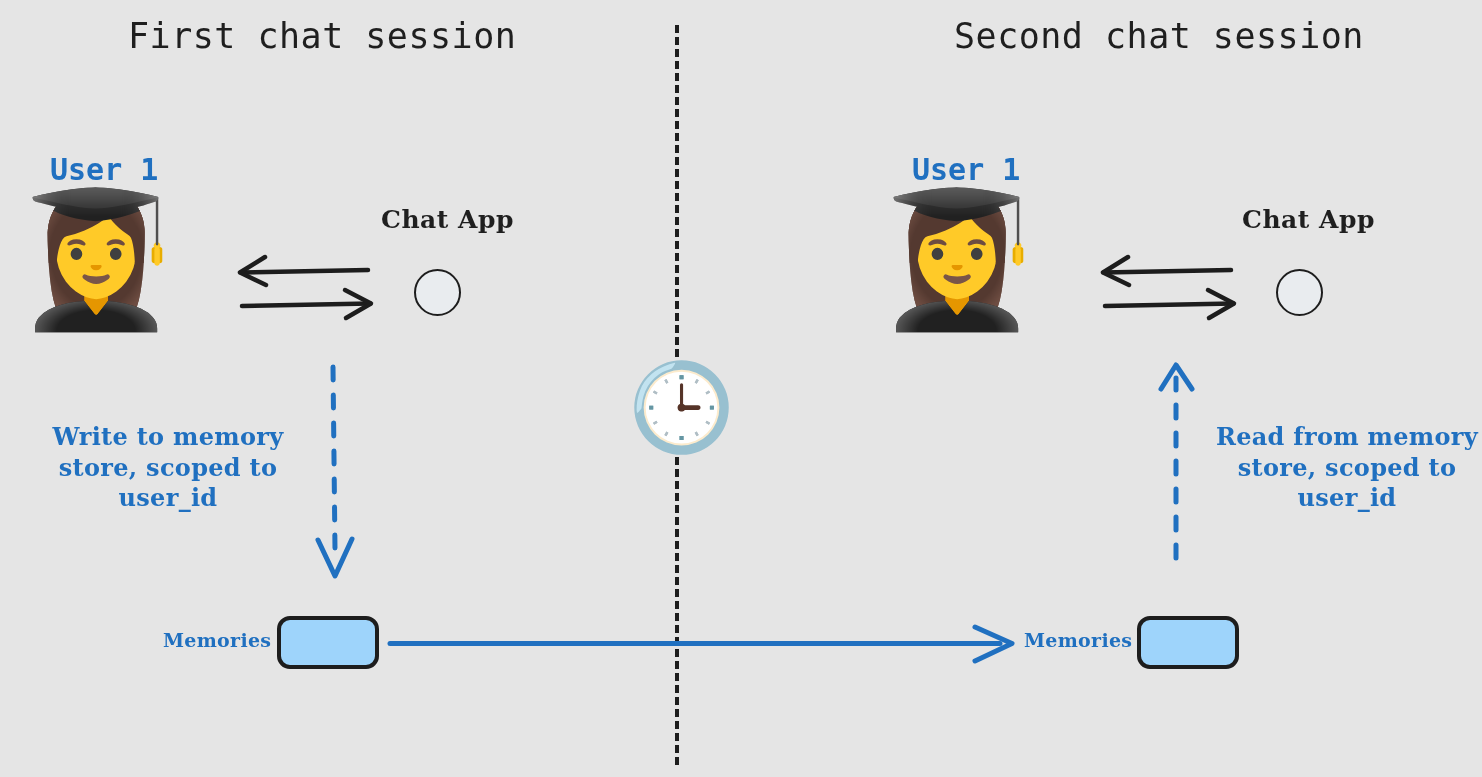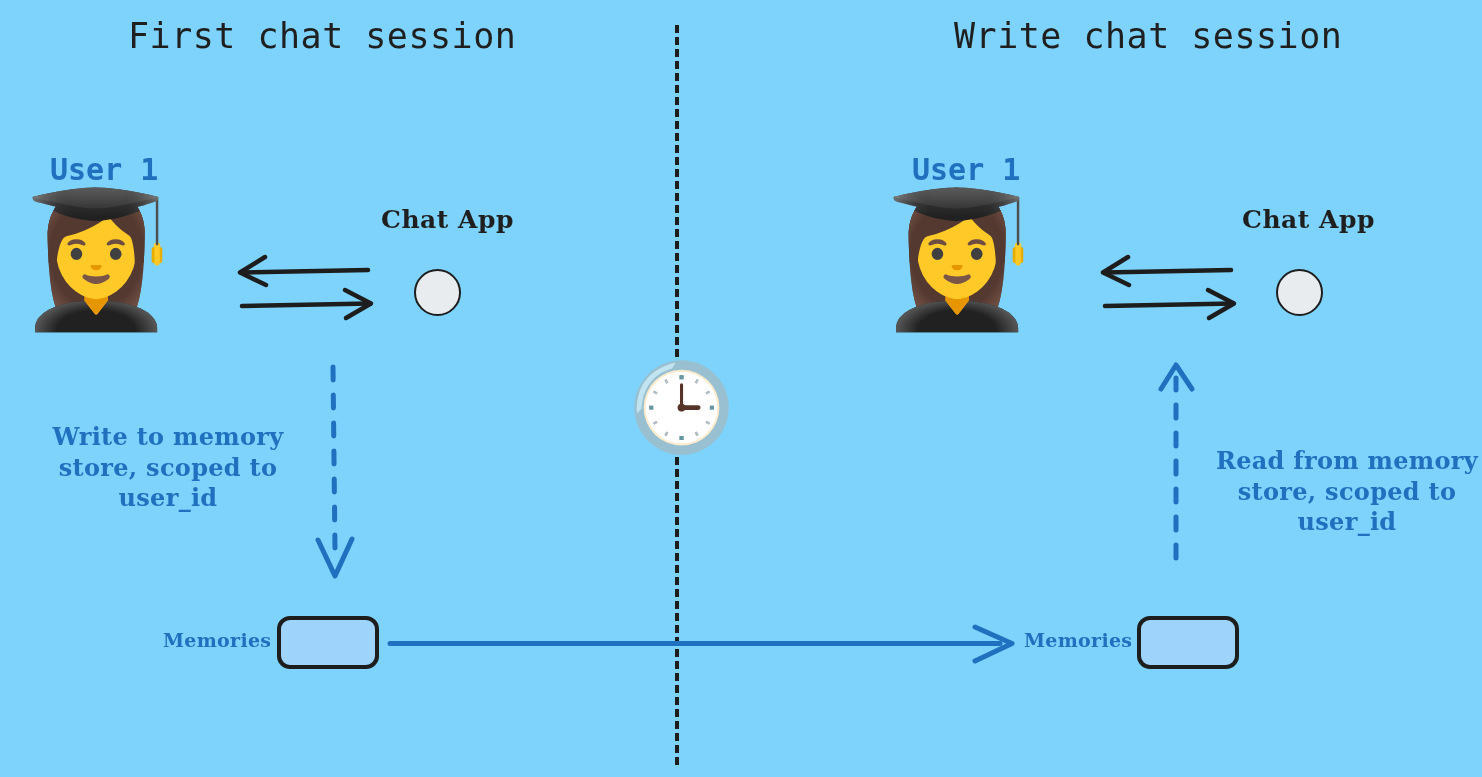--- a/index.html
+++ b/index.html
@@ -7,21 +7,21 @@
     padding: 0;
     background: #ffffff;
   }
   body {
     font-family: "DejaVu Sans", sans-serif;
   }
   #canvas {
     position: relative;
     width: 1482px;
     height: 777px;
-    background: #7dd3fc;
+    background: #e5e5e5;
     overflow: hidden;
   }
   .abs { position: absolute; }
 
   
   .session-title {
     font-family: "DejaVu Sans Mono", "Liberation Mono", monospace;
     font-size: 35px;
     font-weight: 400;
     color: #1f1f1f;
@@ -105,21 +105,21 @@
 
   svg { display: block; overflow: visible; }
 </style>
 </head>
 <body>
 
 <div id="canvas">
 
   <div class="abs session-title" style="left:128px; top:16px;">First chat session</div>
 
-  <div class="abs session-title" style="left:954px; top:16px;">Write chat session</div>
+  <div class="abs session-title" style="left:954px; top:16px;">Second chat session</div>
 
   <div class="abs divider" style="left:675px; top:25px;"></div>
 
   <div class="abs clock" style="left:628px; top:364px;">🕒</div>
 
   <div class="abs user-label" style="left:22px; top:152px;">User 1</div>
 
   <div class="abs avatar" style="left:14px; top:193px;">👩‍🎓</div>
 
   <div class="abs" style="left:235px; top:252px;">
@@ -176,19 +176,19 @@
 
   <div class="abs app-circle" style="left:1276px; top:269px;"></div>
 
   <div class="abs" style="left:1148px; top:362px;">
     <svg width="60" height="198" viewBox="0 0 60 198">
       <path d="M28 196 L28 16" fill="none" stroke="#2070c0" stroke-width="5" stroke-linecap="round" stroke-dasharray="13 15"></path>
       <path d="M13 27 L28 3 L44 27" fill="none" stroke="#2070c0" stroke-width="5" stroke-linecap="round" stroke-linejoin="round"></path>
     </svg>
   </div>
 
-  <div class="abs hand note-text" style="left:1212px; top:422px; width:270px;margin-top:24px;">Read from memory store, scoped to user_id</div>
+  <div class="abs hand note-text" style="left:1212px; top:422px; width:270px;">Read from memory store, scoped to user_id</div>
 
   <div class="abs hand memories-label" style="left:1024px; top:629px;">Memories</div>
 
   <div class="abs memory-box" style="left:1137px; top:616px;"></div>
 
 </div>
 
 </body></html>

